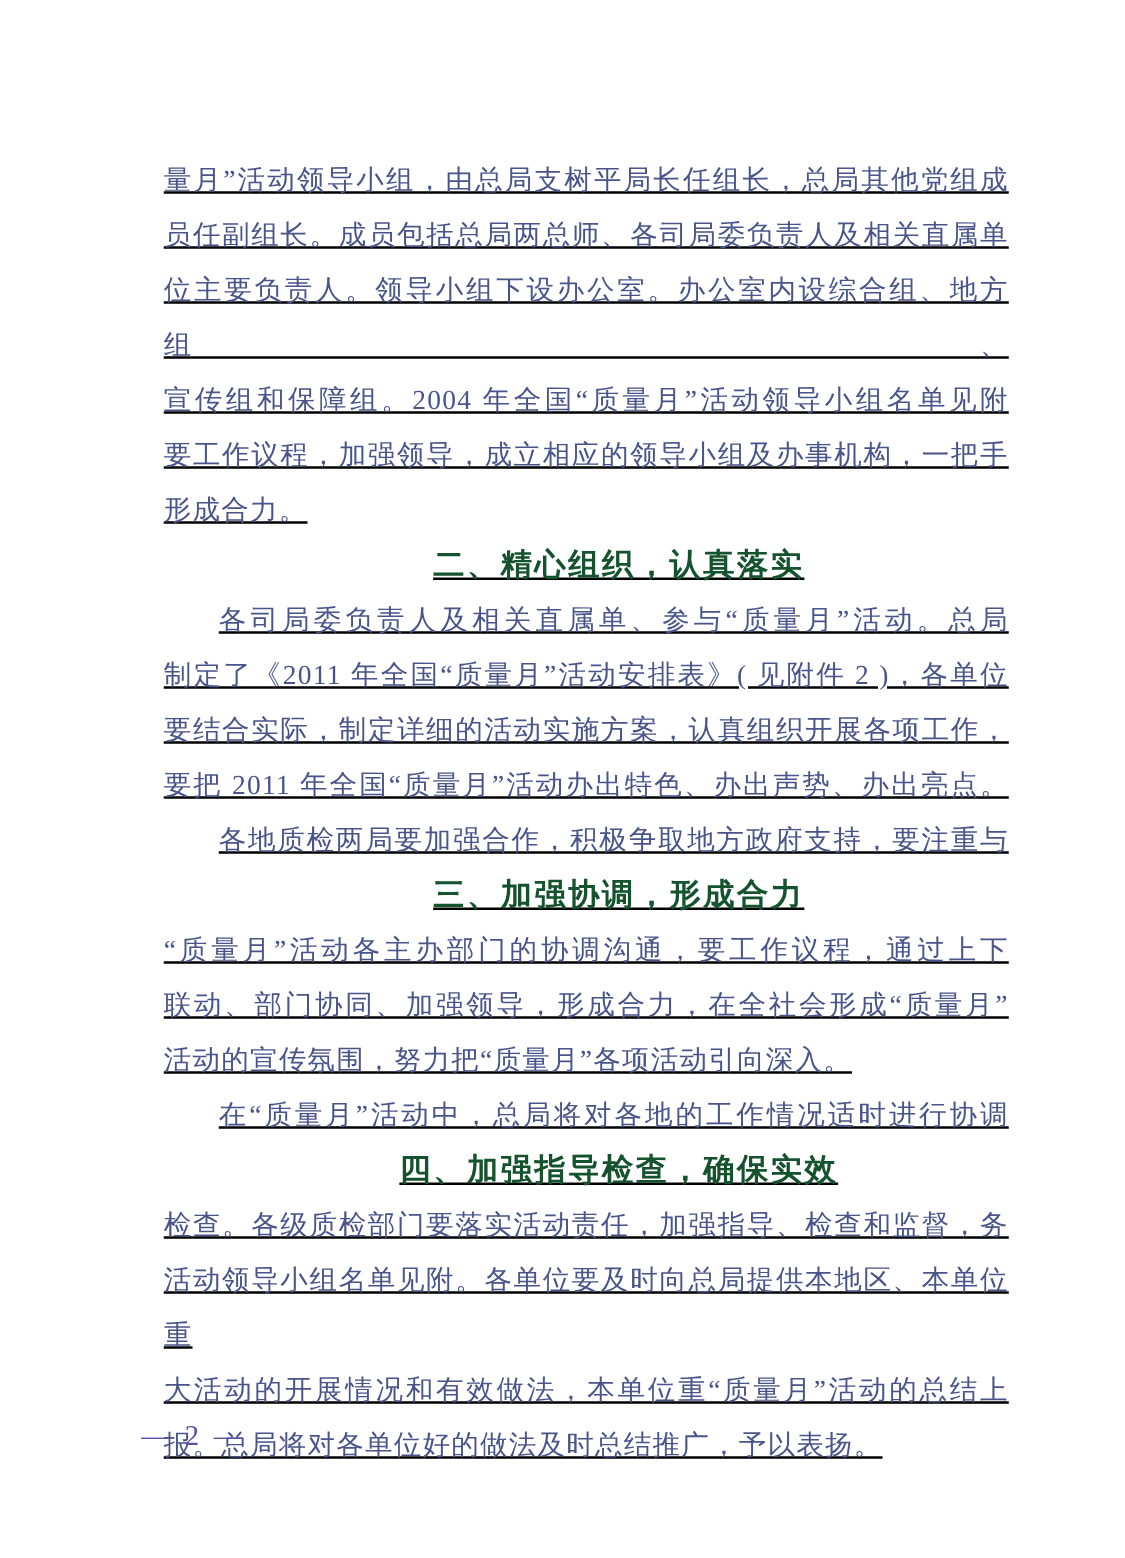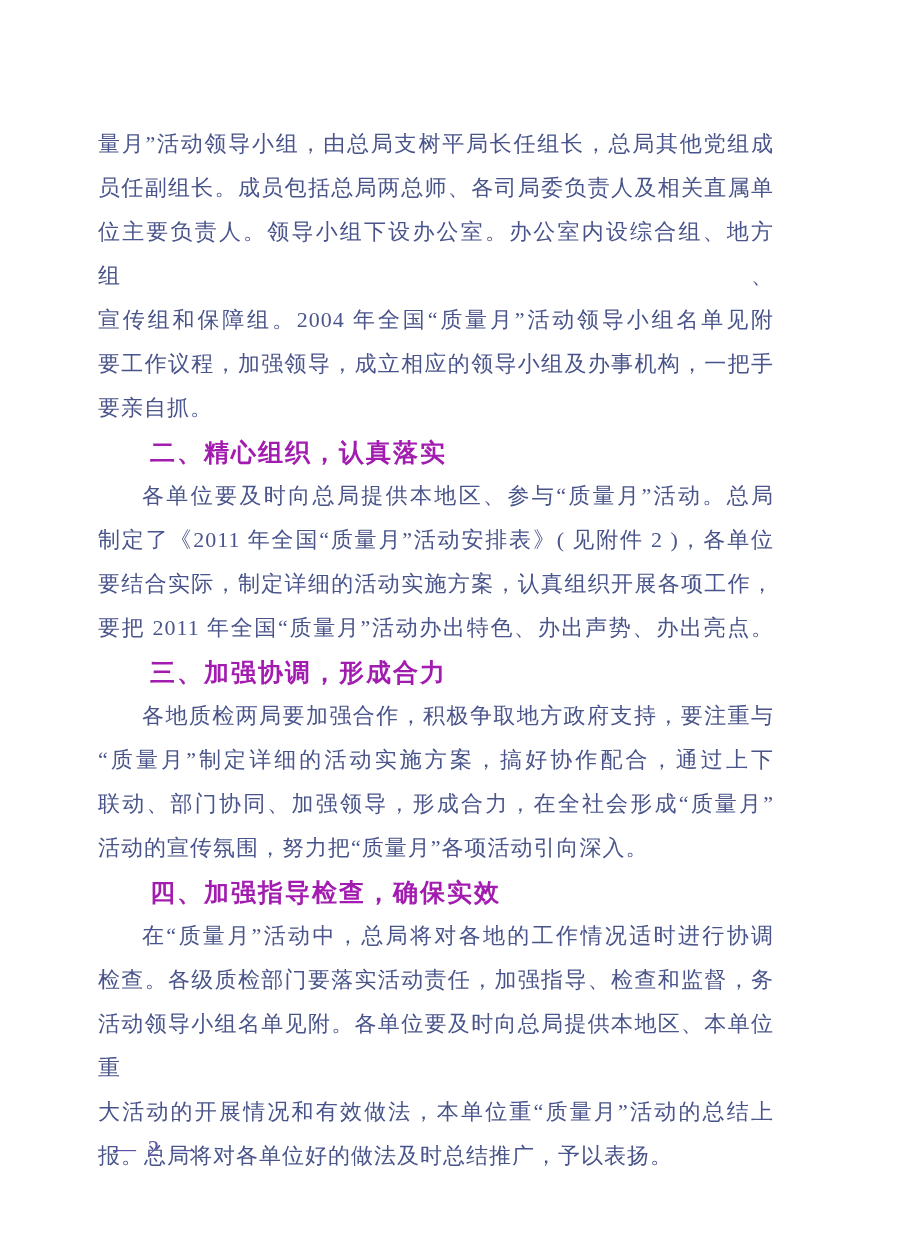--- a/index.html
+++ b/index.html
@@ -10,46 +10,48 @@
   .page {
     position: relative;
     width: 900px;
     height: 1246px;
     background: #ffffff;
     overflow: hidden;
     font-family: "Liberation Serif", "DejaVu Serif", serif;
   }
   .content {
     position: absolute;
-    left: 98px;
+    left: 131px;
     top: 122px;
     width: 676px;
+    text-decoration: underline;
   }
   .line {
     font-size: 22px;
     line-height: 44px;
     color: #49548a;
     text-align: left;
     letter-spacing: 1px;
   }
   .full {
     text-align: justify;
     text-align-last: justify;
     text-justify: inter-character;
   }
   .indent {
     text-indent: 2em;
   }
   .heading {
     font-family: "Liberation Sans", "DejaVu Sans", sans-serif;
     font-weight: bold;
     font-size: 25px;
-    color: #a21caf;
+    color: #14532d;
     padding-left: 52px;
     letter-spacing: 2px;
+    text-align: center;
   }
   .page-number {
     position: absolute;
     left: 113px;
     top: 1134px;
     font-size: 23px;
     line-height: 30px;
     color: #5b50a4;
     letter-spacing: 3px;
     font-family: "Liberation Serif", "DejaVu Serif", serif;
@@ -58,32 +60,32 @@
 </head>
 <body>
 
 <div class="page">
   <div class="content">
     <div class="line full">量月”活动领导小组，由总局支树平局长任组长，总局其他党组成</div>
     <div class="line full">员任副组长。成员包括总局两总师、各司局委负责人及相关直属单</div>
     <div class="line full">位主要负责人。领导小组下设办公室。办公室内设综合组、地方组、</div>
     <div class="line full">宣传组和保障组。2004 年全国“质量月”活动领导小组名单见附</div>
     <div class="line full">要工作议程，加强领导，成立相应的领导小组及办事机构，一把手</div>
-    <div class="line">要亲自抓。</div>
+    <div class="line">形成合力。</div>
     <div class="line heading">二、精心组织，认真落实</div>
-    <div class="line full indent">各单位要及时向总局提供本地区、参与“质量月”活动。总局</div>
+    <div class="line full indent">各司局委负责人及相关直属单、参与“质量月”活动。总局</div>
     <div class="line full">制定了《2011 年全国“质量月”活动安排表》( 见附件 2 )，各单位</div>
     <div class="line full">要结合实际，制定详细的活动实施方案，认真组织开展各项工作，</div>
     <div class="line full">要把 2011 年全国“质量月”活动办出特色、办出声势、办出亮点。</div>
+    <div class="line full indent">各地质检两局要加强合作，积极争取地方政府支持，要注重与</div>
     <div class="line heading">三、加强协调，形成合力</div>
-    <div class="line full indent">各地质检两局要加强合作，积极争取地方政府支持，要注重与</div>
-    <div class="line full">“质量月”制定详细的活动实施方案，搞好协作配合，通过上下</div>
+    <div class="line full">“质量月”活动各主办部门的协调沟通，要工作议程，通过上下</div>
     <div class="line full">联动、部门协同、加强领导，形成合力，在全社会形成“质量月”</div>
     <div class="line">活动的宣传氛围，努力把“质量月”各项活动引向深入。</div>
+    <div class="line full indent">在“质量月”活动中，总局将对各地的工作情况适时进行协调</div>
     <div class="line heading">四、加强指导检查，确保实效</div>
-    <div class="line full indent">在“质量月”活动中，总局将对各地的工作情况适时进行协调</div>
     <div class="line full">检查。各级质检部门要落实活动责任，加强指导、检查和监督，务</div>
     <div class="line full">活动领导小组名单见附。各单位要及时向总局提供本地区、本单位重</div>
     <div class="line full">大活动的开展情况和有效做法，本单位重“质量月”活动的总结上</div>
     <div class="line">报。总局将对各单位好的做法及时总结推广，予以表扬。</div>
   </div>
   <div class="page-number">— 2 —</div>
 </div>
 
 </body></html>

